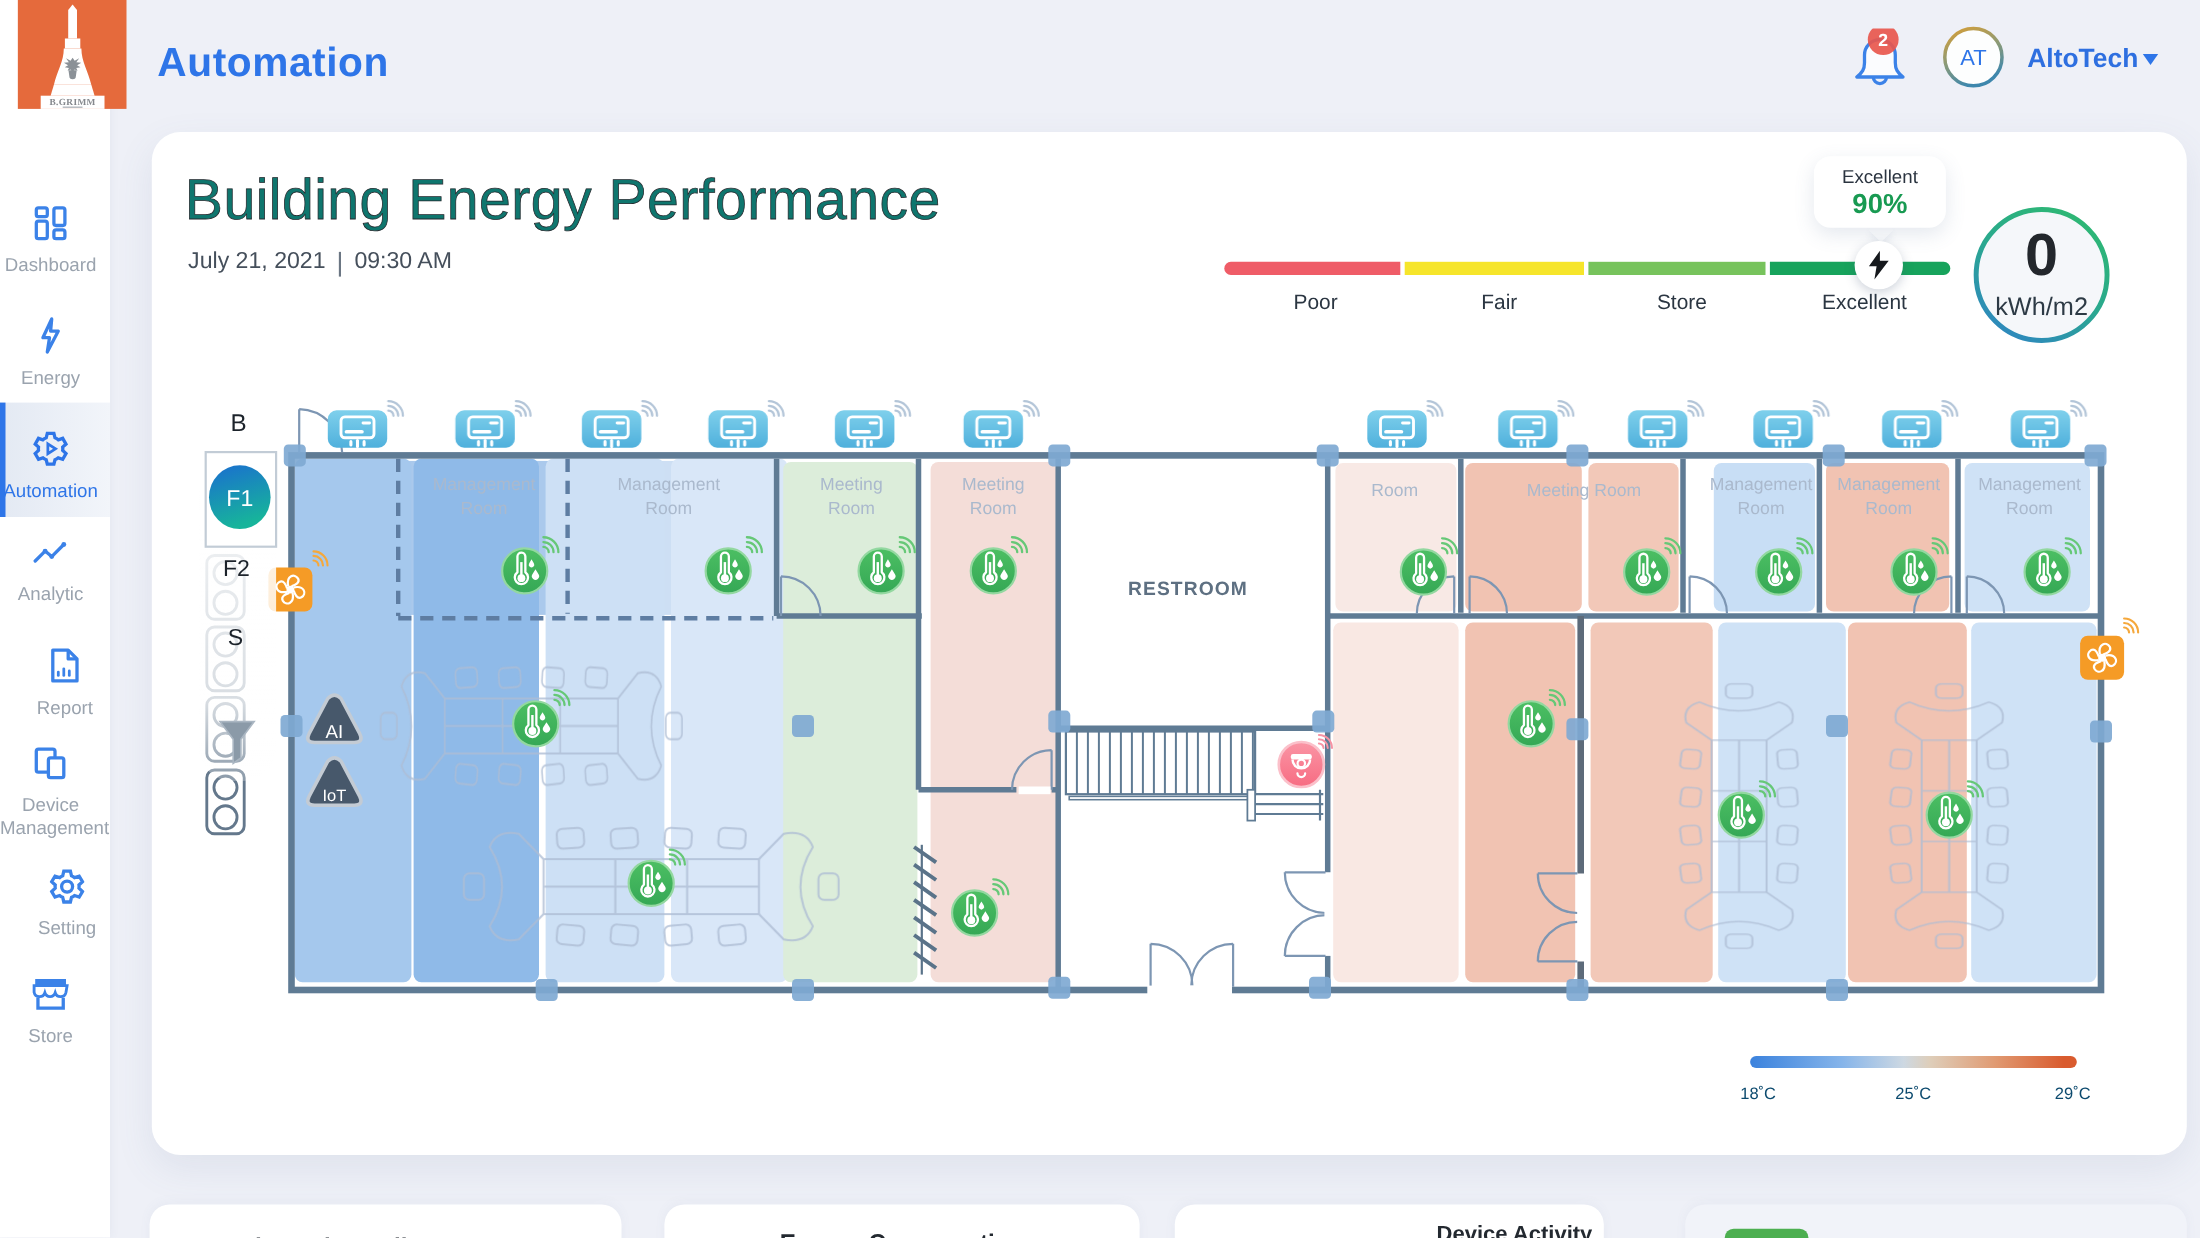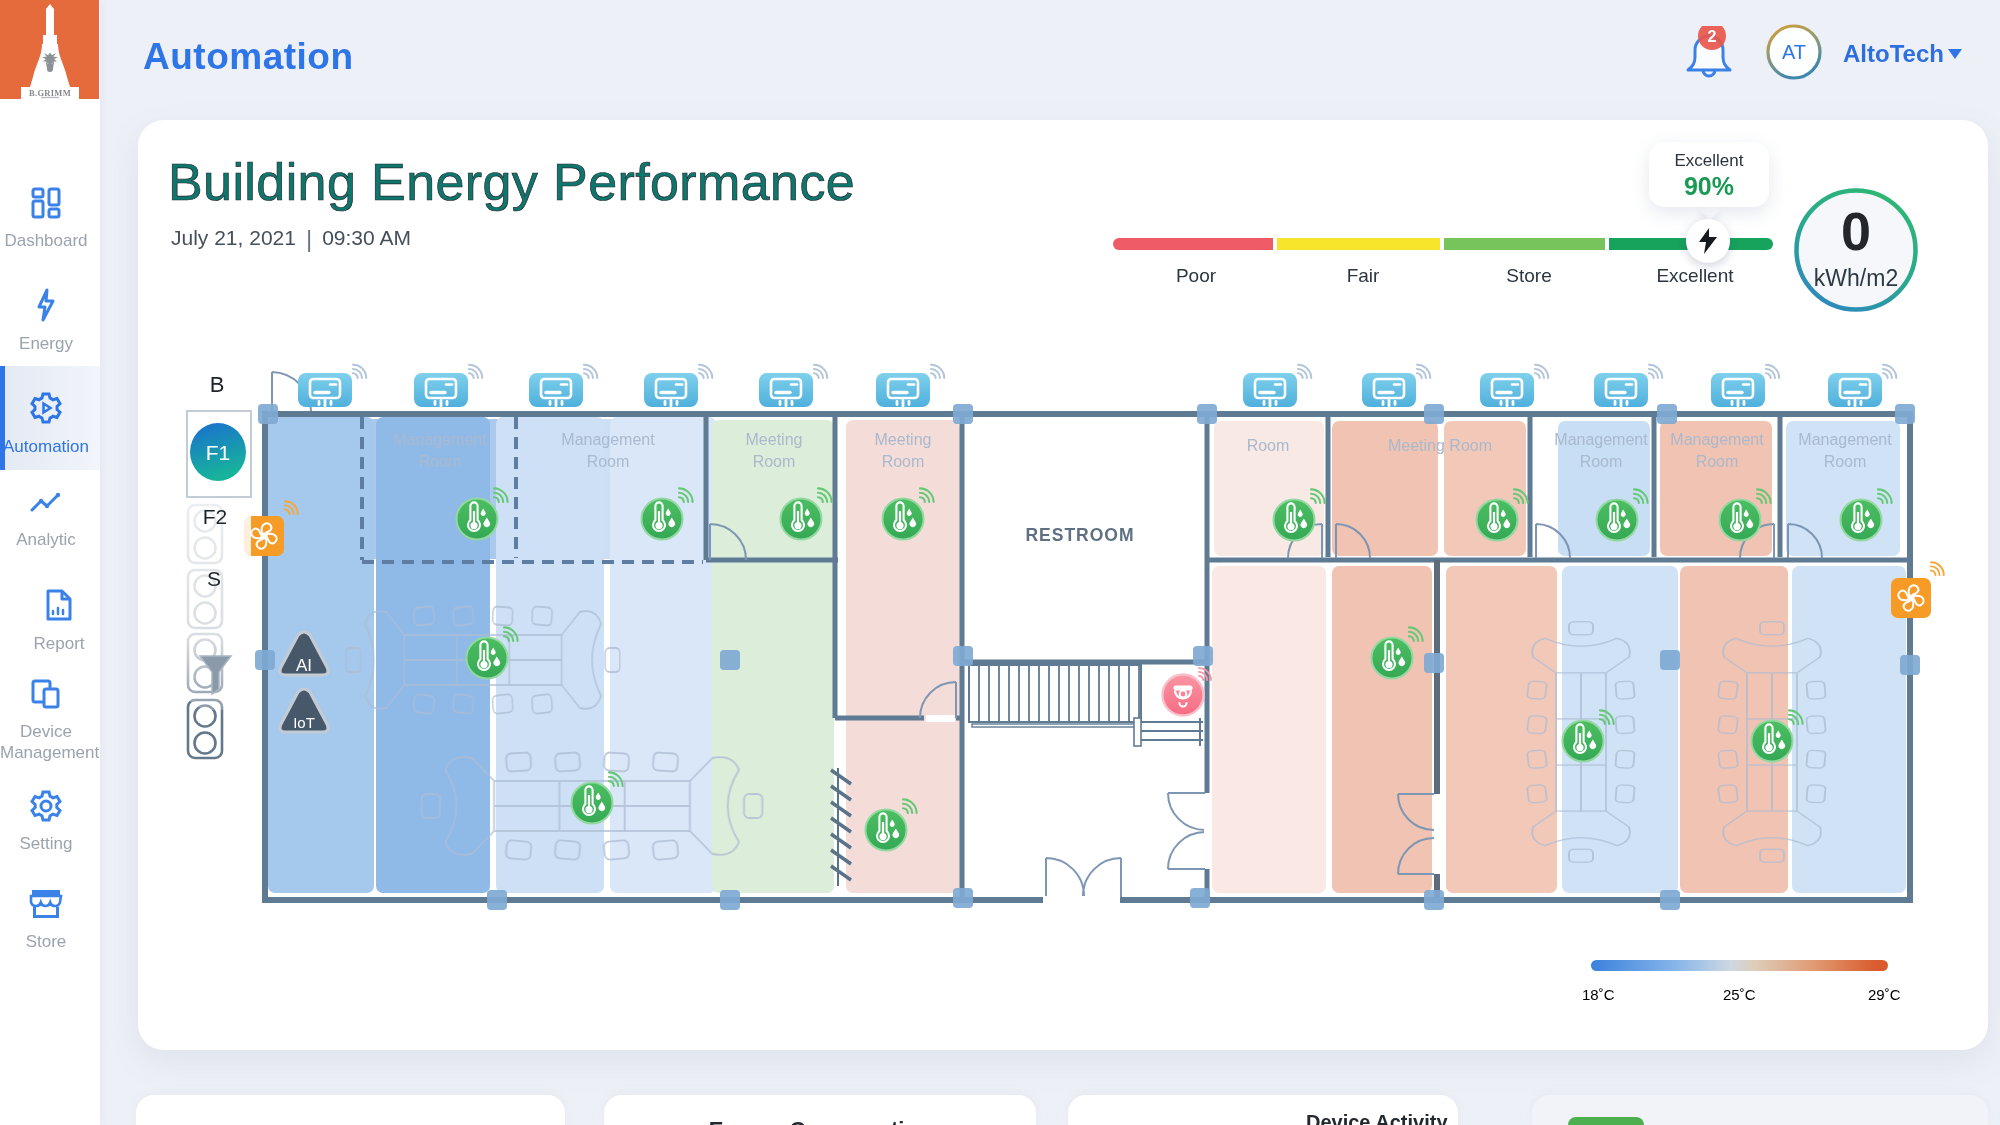--- a/index.html
+++ b/index.html
@@ -1,20 +1,20 @@
 <!DOCTYPE html>
 <html><head>
 <meta charset="utf-8">
 <style>
   * { margin:0; padding:0; box-sizing:border-box; }
   html,body { width:2000px; height:1125px; overflow:hidden; font-family:"Liberation Sans", sans-serif; background:#eef0f7; }
   .abs { position:absolute; }
   
   #sidebar { position:absolute; left:0; top:0; width:100px; height:1125px; background:#fff; box-shadow:2px 0 8px rgba(80,100,140,.06); }
-  #logo { position:absolute; left:0; top:0; width:100px; height:100px; }
+  #logo { position:absolute; left:0; top:0; width:100px; height:100px;padding-left:16px; }
   .navitem { position:absolute; left:0; width:92px; text-align:center; color:#9aa3ae; font-size:17px; line-height:21px; }
   .navitem .ic { display:block; margin:0 auto 6px auto; }
   .navitem.active { color:#2e75e8; }
   #activebg { position:absolute; left:0; top:366px; width:100px; height:104px; background:linear-gradient(90deg,#e3e9f3,#f2f5fa); }
   #activebar { position:absolute; left:0; top:366px; width:5px; height:104px; background:#2e75e8; }
   
   #hdr-title { position:absolute; left:143px; top:36px; font-size:37px; font-weight:bold; color:#2e75e8; letter-spacing:0.5px; }
   
   #card { position:absolute; left:138px; top:120px; width:1850px; height:930px; background:#fff; border-radius:26px; box-shadow:0 12px 34px rgba(90,110,150,.10); }
   #bep-title { position:absolute; left:168px; top:152px; font-size:52px; font-weight:500; color:#0f766e; letter-spacing:0.4px; -webkit-text-stroke:0.7px #26292e; }
@@ -27,21 +27,21 @@
   #tip { position:absolute; left:1649px; top:142px; width:120px; height:65px; background:#fff; border-radius:15px; box-shadow:0 6px 18px rgba(90,110,150,.16); text-align:center; }
   #tip .t1 { margin-top:9px; font-size:17px; color:#2b3440; }
   #tip .t2 { margin-top:1px; font-size:25px; font-weight:bold; color:#189a52; }
   #tiparrow { position:absolute; left:1702px; top:201px; width:16px; height:16px; background:#fff; transform:rotate(45deg); box-shadow:3px 3px 6px rgba(90,110,150,.08); }
   #marker { position:absolute; left:1686px; top:219px; width:44px; height:44px; border-radius:50%; background:#fff; box-shadow:0 3px 10px rgba(60,80,110,.25); text-align:center; }
   
   #gauge { position:absolute; left:1792px; top:186px; }
   
   #tleg { position:absolute; left:1591px; top:960px; width:297px; height:11px; border-radius:6px;
     background:linear-gradient(90deg,#3b82dd 0%,#85b4ea 28%,#cdd8e2 47%,#deceba 55%,#e09a72 75%,#d95b2e 96%); }
-  .tlab { position:absolute; top:986px; font-size:15px; color:#000000; }
+  .tlab { position:absolute; top:986px; font-size:15px; color:#0c4a6e; }
   
   .bcard { position:absolute; top:1095px; height:80px; background:#fff; border-radius:18px; box-shadow:0 -2px 10px rgba(90,110,150,.05); overflow:hidden; }
   .bhead { position:absolute; font-weight:bold; color:#232930; font-size:22px; }
 </style>
 </head>
 <body>
 
 <div id="sidebar"></div>
 <div id="activebg"></div>
 <div id="activebar"></div>
@@ -98,21 +98,21 @@
           <path d="M18,26 v-4"></path>
         </g>
   </svg></span>Report
 </div>
 <div class="navitem" style="top:678px;">
   <span class="ic"><svg width="32" height="32" viewBox="0 0 32 32" fill="none" stroke="#3b82e8" stroke-width="3" stroke-linejoin="round">
     <rect x="3" y="3" width="17" height="21" rx="2"></rect>
     <rect x="14" y="11" width="14" height="18" rx="2" fill="#fff"></rect>
   </svg></span>Device<br>Management
 </div>
-<div class="navitem" style="top:790px;">
+<div class="navitem" style="top:790px;margin-left:15px;">
   <span class="ic"><svg width="32" height="32" viewBox="0 0 32 32" fill="none" stroke="#3b82e8" stroke-width="3">
     <path d="M13,2 h6 l1,4.2 a10.5,10.5 0 0 1 2.8,1.7 l4.2,-1.4 l3,5 l-3.2,3 a10.5,10.5 0 0 1 0,3 l3.2,3 l-3,5 l-4.2,-1.4 a10.5,10.5 0 0 1 -2.8,1.7 l-1,4.2 h-6 l-1,-4.2 a10.5,10.5 0 0 1 -2.8,-1.7 l-4.2,1.4 l-3,-5 l3.2,-3 a10.5,10.5 0 0 1 0,-3 l-3.2,-3 l3,-5 l4.2,1.4 a10.5,10.5 0 0 1 2.8,-1.7 Z"></path>
     <circle cx="16" cy="16" r="5"></circle>
   </svg></span>Setting
 </div>
 <div class="navitem" style="top:888px;">
   <span class="ic"><svg width="34" height="32" viewBox="0 0 34 32" fill="#3b82e8">
     <path d="M3,2 h28 v6 h-28 Z"></path>
     <path d="M2,8 h30 l-1,6 a5,5 0 0 1 -5,4 a5,5 0 0 1 -4.8,-3.5 a5,5 0 0 1 -4.7,3.5 a5,5 0 0 1 -4.7,-3.5 a5,5 0 0 1 -4.8,3.5 a5,5 0 0 1 -5,-4 Z" fill="none" stroke="#3b82e8" stroke-width="2.6"></path>
     <path d="M4,19 v11 h26 v-11 h-3 v8 h-20 v-8 Z"></path>

